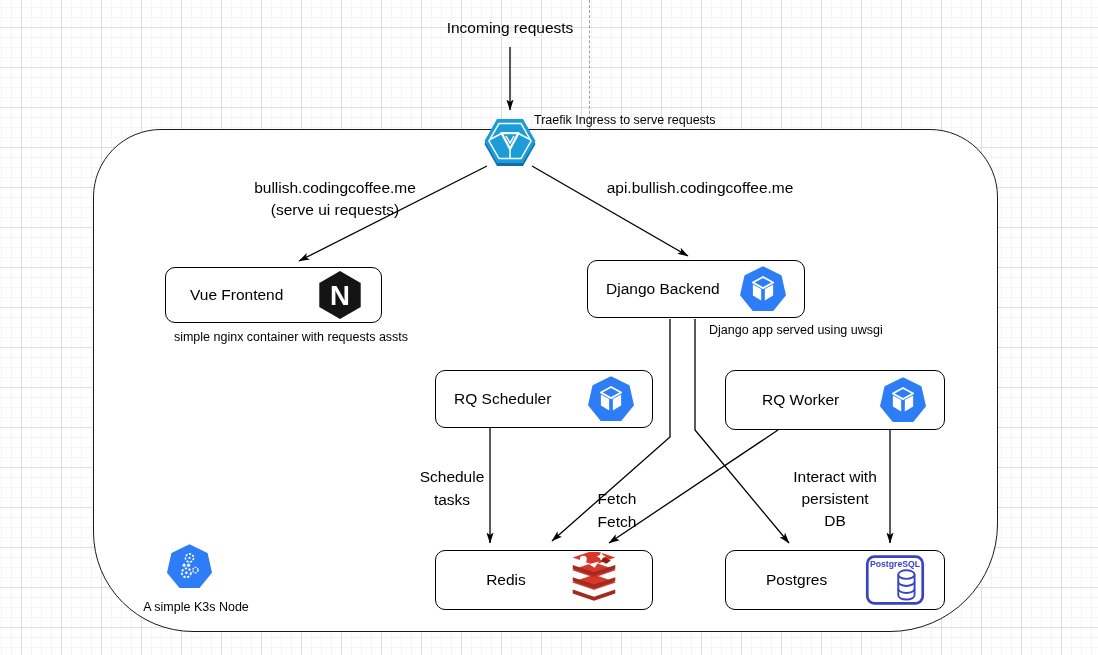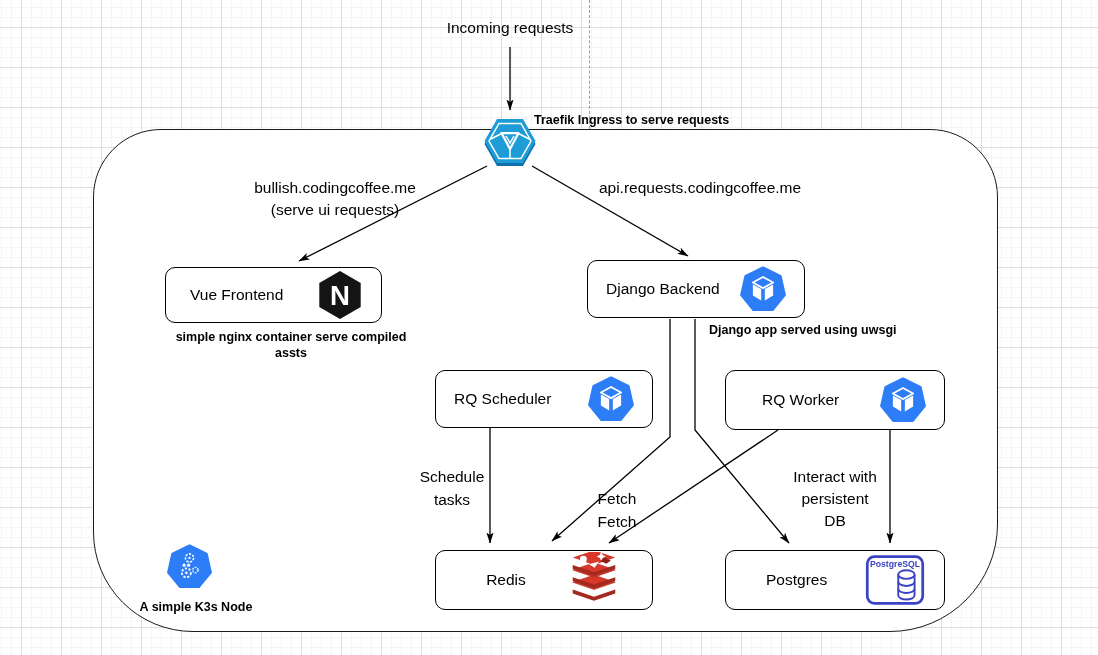--- a/index.html
+++ b/index.html
@@ -32,21 +32,21 @@
 
   .box {
     position:absolute; background:#fff; border:1.3px solid #000; border-radius:10px;
     display:flex; align-items:center; justify-content:space-between;
     padding:0 18px; box-sizing:border-box; font-size:15.5px;
   }
   .box .lbl { white-space:nowrap; }
 
   .txt { position:absolute; line-height:22px; }
   .center { text-align:center; }
-  .small { font-size:12.5px; line-height:16px;font-weight:bold; }
+  .small { font-size:12.5px; line-height:16px; }
   .main { font-size:15.5px; }
 
   .icon { display:block; }
 </style>
 </head>
 <body>
 
 <div class="canvas">
 
   <div class="page-break"></div>
@@ -80,31 +80,31 @@
     <path d="M37,32 L71,32 L54,64 Z" fill="none" stroke="#fff" stroke-width="4.5" stroke-linejoin="round"></path>
     <path d="M46,38 L54,52 L62,38" fill="none" stroke="#fff" stroke-width="3"></path>
     <path d="M37,33 L14,45 M71,33 L94,45 M54,64 L54,83" stroke="#fff" stroke-width="3"></path>
   </svg>
 
   <div class="txt main center" style="left:215px; top:177px; width:240px;">
     <span style="display:block">bullish.codingcoffee.me</span>
     <span style="display:block">(serve ui requests)</span>
   </div>
   <div class="txt main center" style="left:575px; top:177px; width:250px;">
-    <span style="display:block">api.requests.codingcoffee.me</span>
+    <span style="display:block">api.bullish.codingcoffee.me</span>
   </div>
 
   <div class="box" style="left:165px; top:267px; width:217px; height:56px;">
     <span class="lbl" style="margin-left:6px">Vue Frontend</span>
     <svg class="icon" width="46" height="50" viewBox="0 0 100 108">
       <polygon points="50,2 95,28 95,80 50,106 5,80 5,28" fill="#141414"></polygon>
       <text x="50" y="76" text-anchor="middle" font-family="Liberation Sans, sans-serif" font-size="60" font-weight="bold" fill="#fff">N</text>
     </svg>
   </div>
-  <div class="txt small center" style="left:158px; top:329px; width:266px;">simple nginx container serve compiled assts</div>
+  <div class="txt small center" style="left:158px; top:329px; width:266px;">simple nginx container with requests assts</div>
 
   <div class="box" style="left:587px; top:260px; width:218px; height:58px;">
     <span class="lbl">Django Backend</span>
     <svg class="icon" width="46" height="46" viewBox="0 0 100 100">
       <polygon points="50,4 87.5,22 96.8,63 70.8,95 29.2,95 3.2,63 12.5,22" fill="#2d7df6" stroke="#2d7df6" stroke-width="6" stroke-linejoin="round"></polygon>
       <polygon points="50,24 72,36 50,48 28,36" fill="none" stroke="#fff" stroke-width="4" stroke-linejoin="round"></polygon>
       <polygon points="28,40 46,50 46,75 28,64" fill="#fff"></polygon>
       <polygon points="72,40 54,50 54,75 72,64" fill="#fff"></polygon>
     </svg>
   </div>

